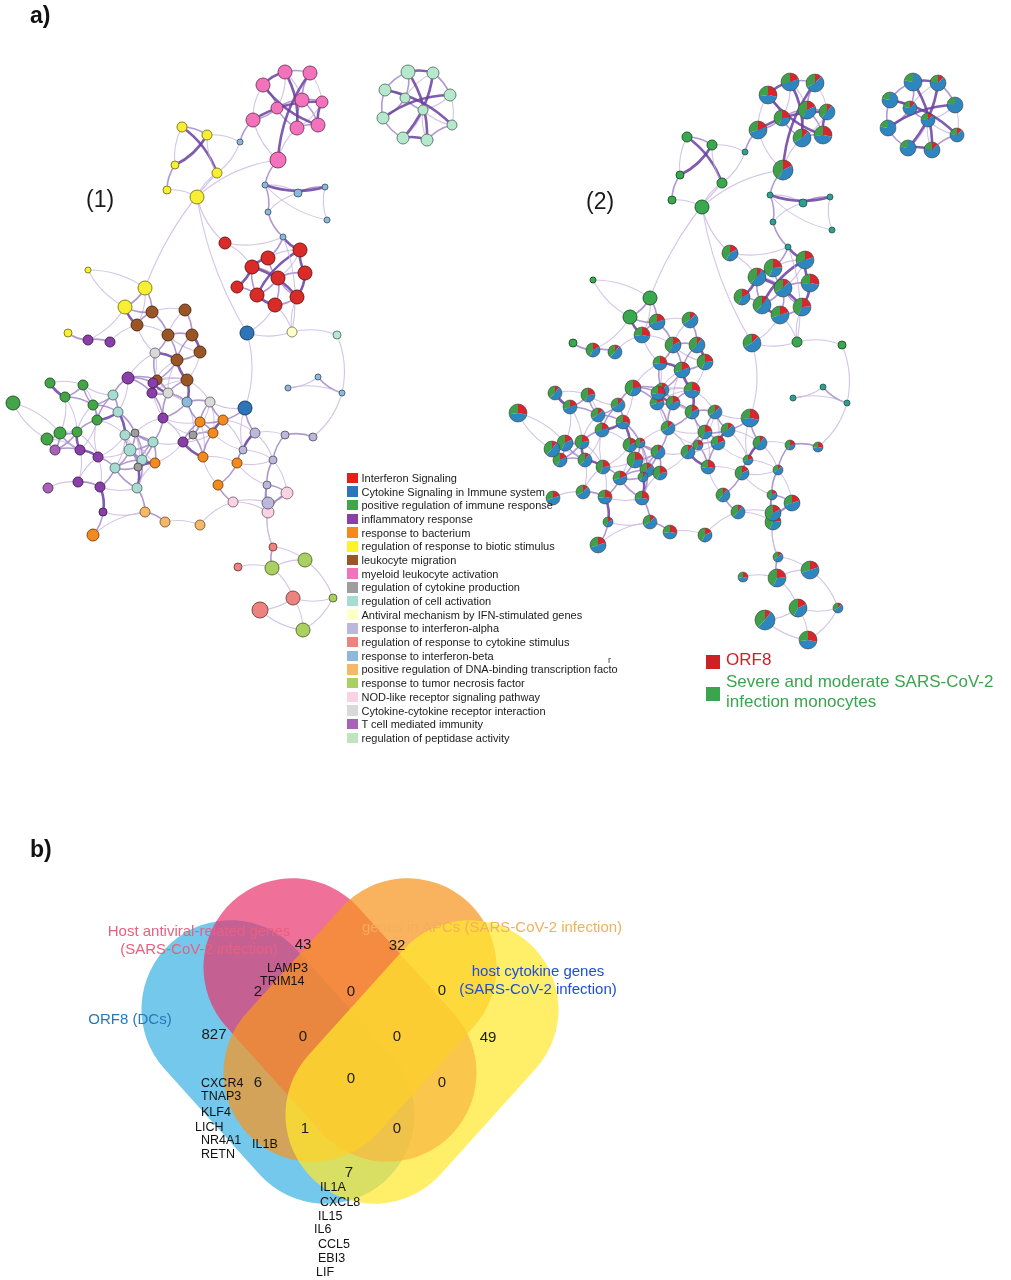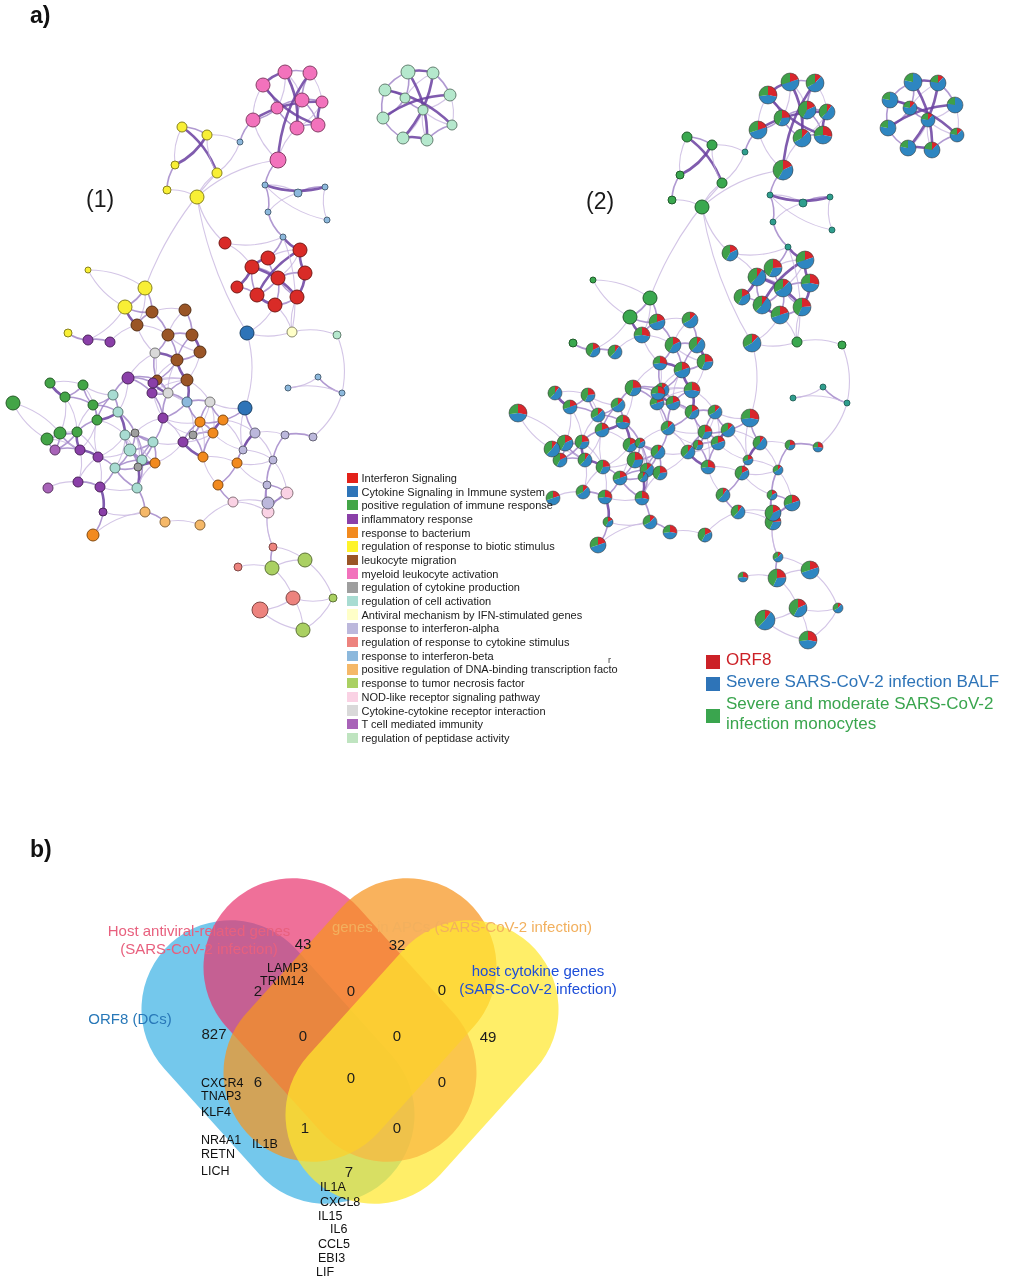--- a/index.html
+++ b/index.html
@@ -1347,33 +1347,29 @@
       </div>
     </div>
   <div id="legend1-overflow">r</div>
 
   <div id="legend2">
       <div class="lg2-row">
         <span class="lg2-swatch" style="background: rgb(204, 33, 39);"></span>
         <span class="lg2-lines" style="color: rgb(204, 33, 39);">ORF8</span>
       </div>
       <div class="lg2-row">
-        <span class="lg2-swatch" style="background: rgb(46, 116, 184);"></span>
-        <span class="lg2-lines" style="color: rgb(46, 116, 184);">Severe SARS-CoV-2 infection BALF</span>
-      </div>
-      <div class="lg2-row">
         <span class="lg2-swatch" style="background: rgb(58, 165, 78);"></span>
         <span class="lg2-lines" style="color: rgb(58, 165, 78);">Severe and moderate SARS-CoV-2<br>infection monocytes</span>
       </div>
     </div>
 
   <div id="venn-labels">
       <div class="venn-setlabel" style="left: 130px; top: 973px; color: rgb(40, 120, 184);">ORF8 (DCs)</div>
       <div class="venn-setlabel" style="left: 199px; top: 885px; color: rgb(232, 96, 126);">Host antiviral-related genes<br>(SARS-CoV-2 infection)</div>
-      <div class="venn-setlabel" style="left: 462px; top: 881px; color: rgb(242, 176, 94);">genes in APCs (SARS-CoV-2 infection)</div>
+      <div class="venn-setlabel" style="left: 492px; top: 881px; color: rgb(242, 176, 94);">genes in APCs (SARS-CoV-2 infection)</div>
       <div class="venn-setlabel" style="left: 538px; top: 925px; color: #1d4ed8;">host cytokine genes<br>(SARS-CoV-2 infection)</div>
       <div class="venn-num" style="left: 303px; top: 943px;">43</div>
       <div class="venn-num" style="left: 397px; top: 944px;">32</div>
       <div class="venn-num" style="left: 258px; top: 990px;">2</div>
       <div class="venn-num" style="left: 351px; top: 990px;">0</div>
       <div class="venn-num" style="left: 442px; top: 989px;">0</div>
       <div class="venn-num" style="left: 214px; top: 1033px;">827</div>
       <div class="venn-num" style="left: 303px; top: 1035px;">0</div>
       <div class="venn-num" style="left: 397px; top: 1035px;">0</div>
       <div class="venn-num" style="left: 488px; top: 1036px;">49</div>
@@ -1381,26 +1377,26 @@
       <div class="venn-num" style="left: 351px; top: 1077px;">0</div>
       <div class="venn-num" style="left: 442px; top: 1081px;">0</div>
       <div class="venn-num" style="left: 305px; top: 1127px;">1</div>
       <div class="venn-num" style="left: 397px; top: 1127px;">0</div>
       <div class="venn-num" style="left: 349px; top: 1171px;">7</div>
       <div class="venn-gene" style="left: 267px; top: 961px;">LAMP3</div>
       <div class="venn-gene" style="left: 260px; top: 974px;">TRIM14</div>
       <div class="venn-gene" style="left: 201px; top: 1076px;">CXCR4</div>
       <div class="venn-gene" style="left: 201px; top: 1089px;">TNAP3</div>
       <div class="venn-gene" style="left: 201px; top: 1105px;">KLF4</div>
-      <div class="venn-gene" style="left: 201px; top: 1120px; margin-top: 44px;">LICH</div>
+      <div class="venn-gene" style="left: 195px; top: 1120px;">LICH</div>
       <div class="venn-gene" style="left: 201px; top: 1133px;">NR4A1</div>
       <div class="venn-gene" style="left: 201px; top: 1147px;">RETN</div>
       <div class="venn-gene" style="left: 252px; top: 1137px;">IL1B</div>
       <div class="venn-gene" style="left: 320px; top: 1180px;">IL1A</div>
       <div class="venn-gene" style="left: 320px; top: 1195px;">CXCL8</div>
       <div class="venn-gene" style="left: 318px; top: 1209px;">IL15</div>
-      <div class="venn-gene" style="left: 330px; top: 1222px;">IL6</div>
+      <div class="venn-gene" style="left: 314px; top: 1222px;">IL6</div>
       <div class="venn-gene" style="left: 318px; top: 1237px;">CCL5</div>
       <div class="venn-gene" style="left: 318px; top: 1251px;">EBI3</div>
       <div class="venn-gene" style="left: 316px; top: 1265px;">LIF</div>
     </div>
 
 </div>
 
 </body></html>

